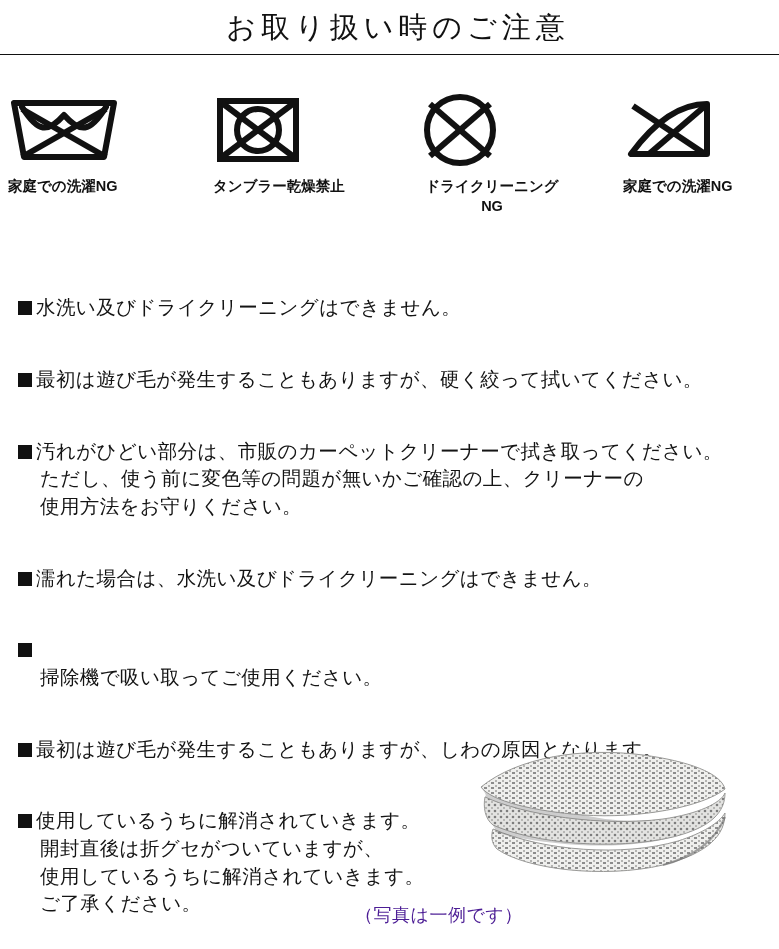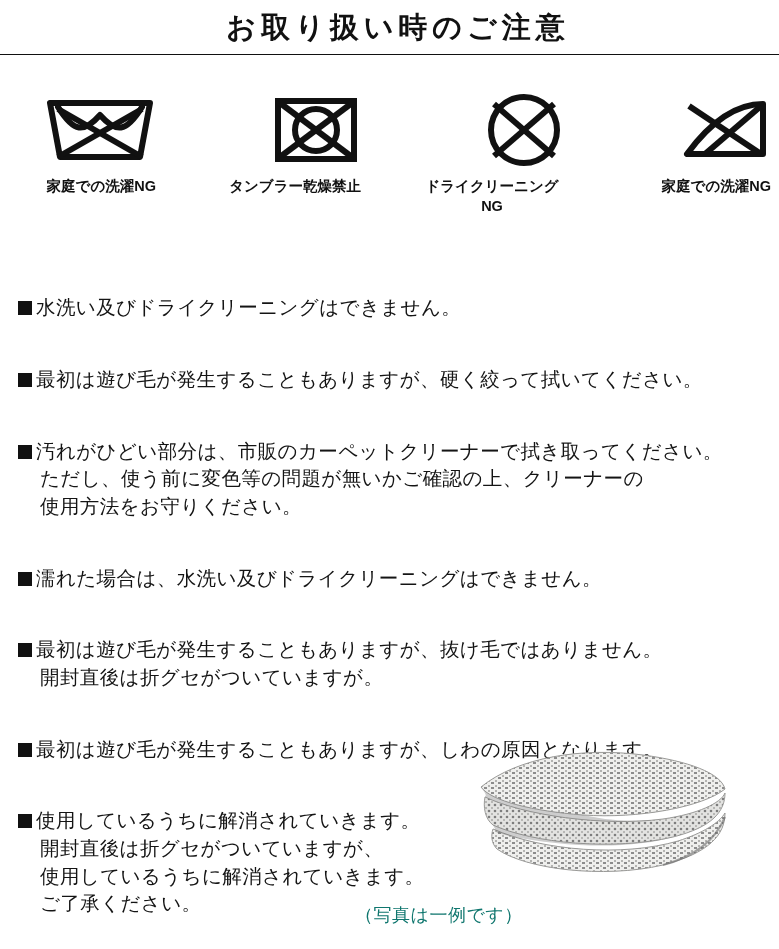--- a/index.html
+++ b/index.html
@@ -25,21 +25,21 @@
   
   .title-bar {
     text-align: center;
     padding-top: 8px;
     padding-bottom: 6px;
   }
   .title-text {
     font-size: 29px;
     letter-spacing: 5px;
     color: #111;
-    font-weight: 700;
+    font-weight: 400;
     font-family: "Liberation Serif", serif;
     padding-left: 17px;
   }
   .title-rule {
     border: none;
     border-top: 1px solid #111;
     margin: 6px 0 0 0;
     width: 100%;
   }
 
@@ -48,21 +48,21 @@
     display: flex;
     justify-content: space-between;
     align-items: flex-start;
     padding: 30px 8px 0 8px;
     box-sizing: border-box;
   }
   .symbol-cell {
     width: 148px;
     display: flex;
     flex-direction: column;
-    align-items: flex-end;
+    align-items: flex-start;
   }
   .symbol-art {
     height: 78px;
     display: flex;
     align-items: center;
     justify-content: center;
   }
   .symbol-caption {
     margin-top: 8px;
     font-size: 14.5px;
@@ -107,21 +107,21 @@
     right: 46px;
     bottom: 52px;
     width: 270px;
     height: 160px;
   }
   .photo-caption {
     position: absolute;
     left: 355px;
     bottom: 22px;
     font-size: 18px;
-    color: #0f766e;
+    color: #4c1d95;
     letter-spacing: 0.5px;
   }
 </style>
 </head>
 <body>
 
 <div class="page">
 
   <div class="title-bar">
     <div class="title-text">お取り扱い時のご注意</div>
@@ -193,22 +193,22 @@
       <div class="note-line"><span class="bullet-sq"></span><span>汚れがひどい部分は、市販のカーペットクリーナーで拭き取ってください。</span></div>
       <div class="note-line indent">ただし、使う前に変色等の問題が無いかご確認の上、クリーナーの</div>
       <div class="note-line indent">使用方法をお守りください。</div>
     </div>
 
     <div class="note">
       <div class="note-line"><span class="bullet-sq"></span><span>濡れた場合は、水洗い及びドライクリーニングはできません。</span></div>
     </div>
 
     <div class="note">
-      <div class="note-line"><span class="bullet-sq"></span><span>最初は遊び毛が発生することもありますが、抜け毛ではありません。</span></div>
-      <div class="note-line indent">開封直後は折グセがついていますが。</div>
+      <div class="note-line"><span class="bullet-sq"></span></div>
+      <div class="note-line indent">掃除機で吸い取ってご使用ください。</div>
     </div>
 
     <div class="note">
       <div class="note-line"><span class="bullet-sq"></span><span>最初は遊び毛が発生することもありますが、しわの原因となります。</span></div>
     </div>
 
     <div class="note">
       <div class="note-line"><span class="bullet-sq"></span><span>使用しているうちに解消されていきます。</span></div>
       <div class="note-line indent">開封直後は折グセがついていますが、</div>
       <div class="note-line indent">使用しているうちに解消されていきます。</div>

